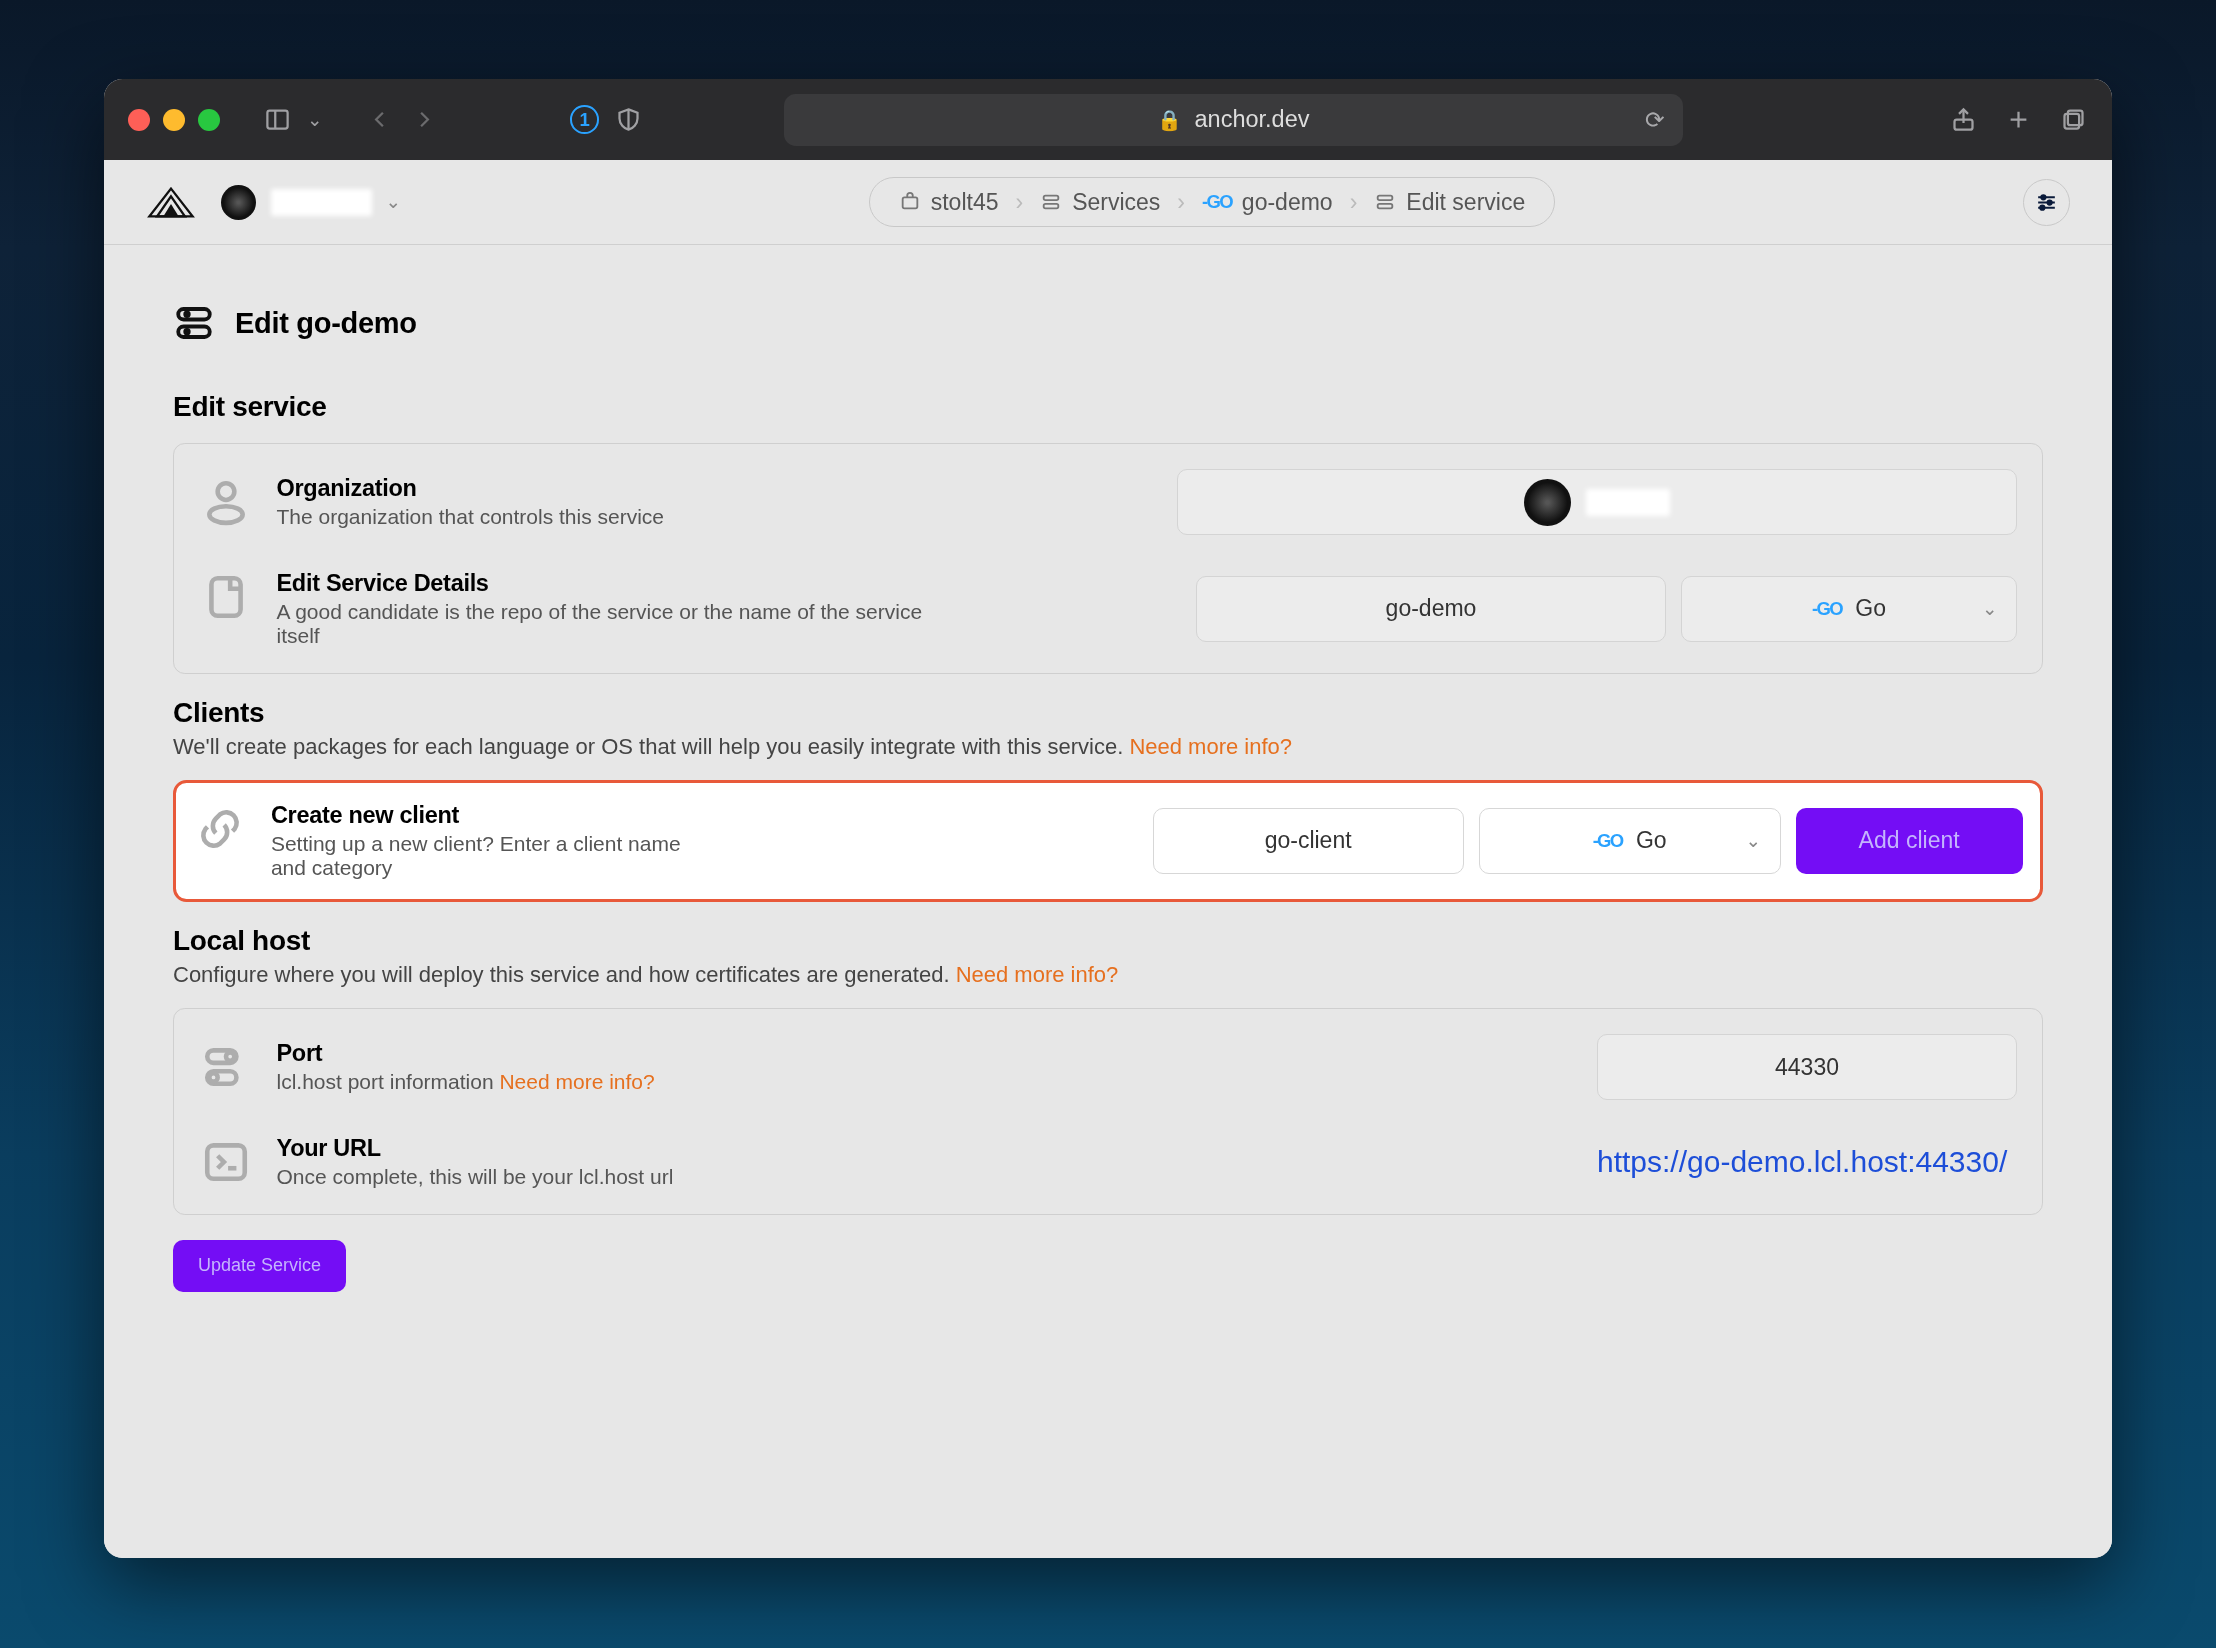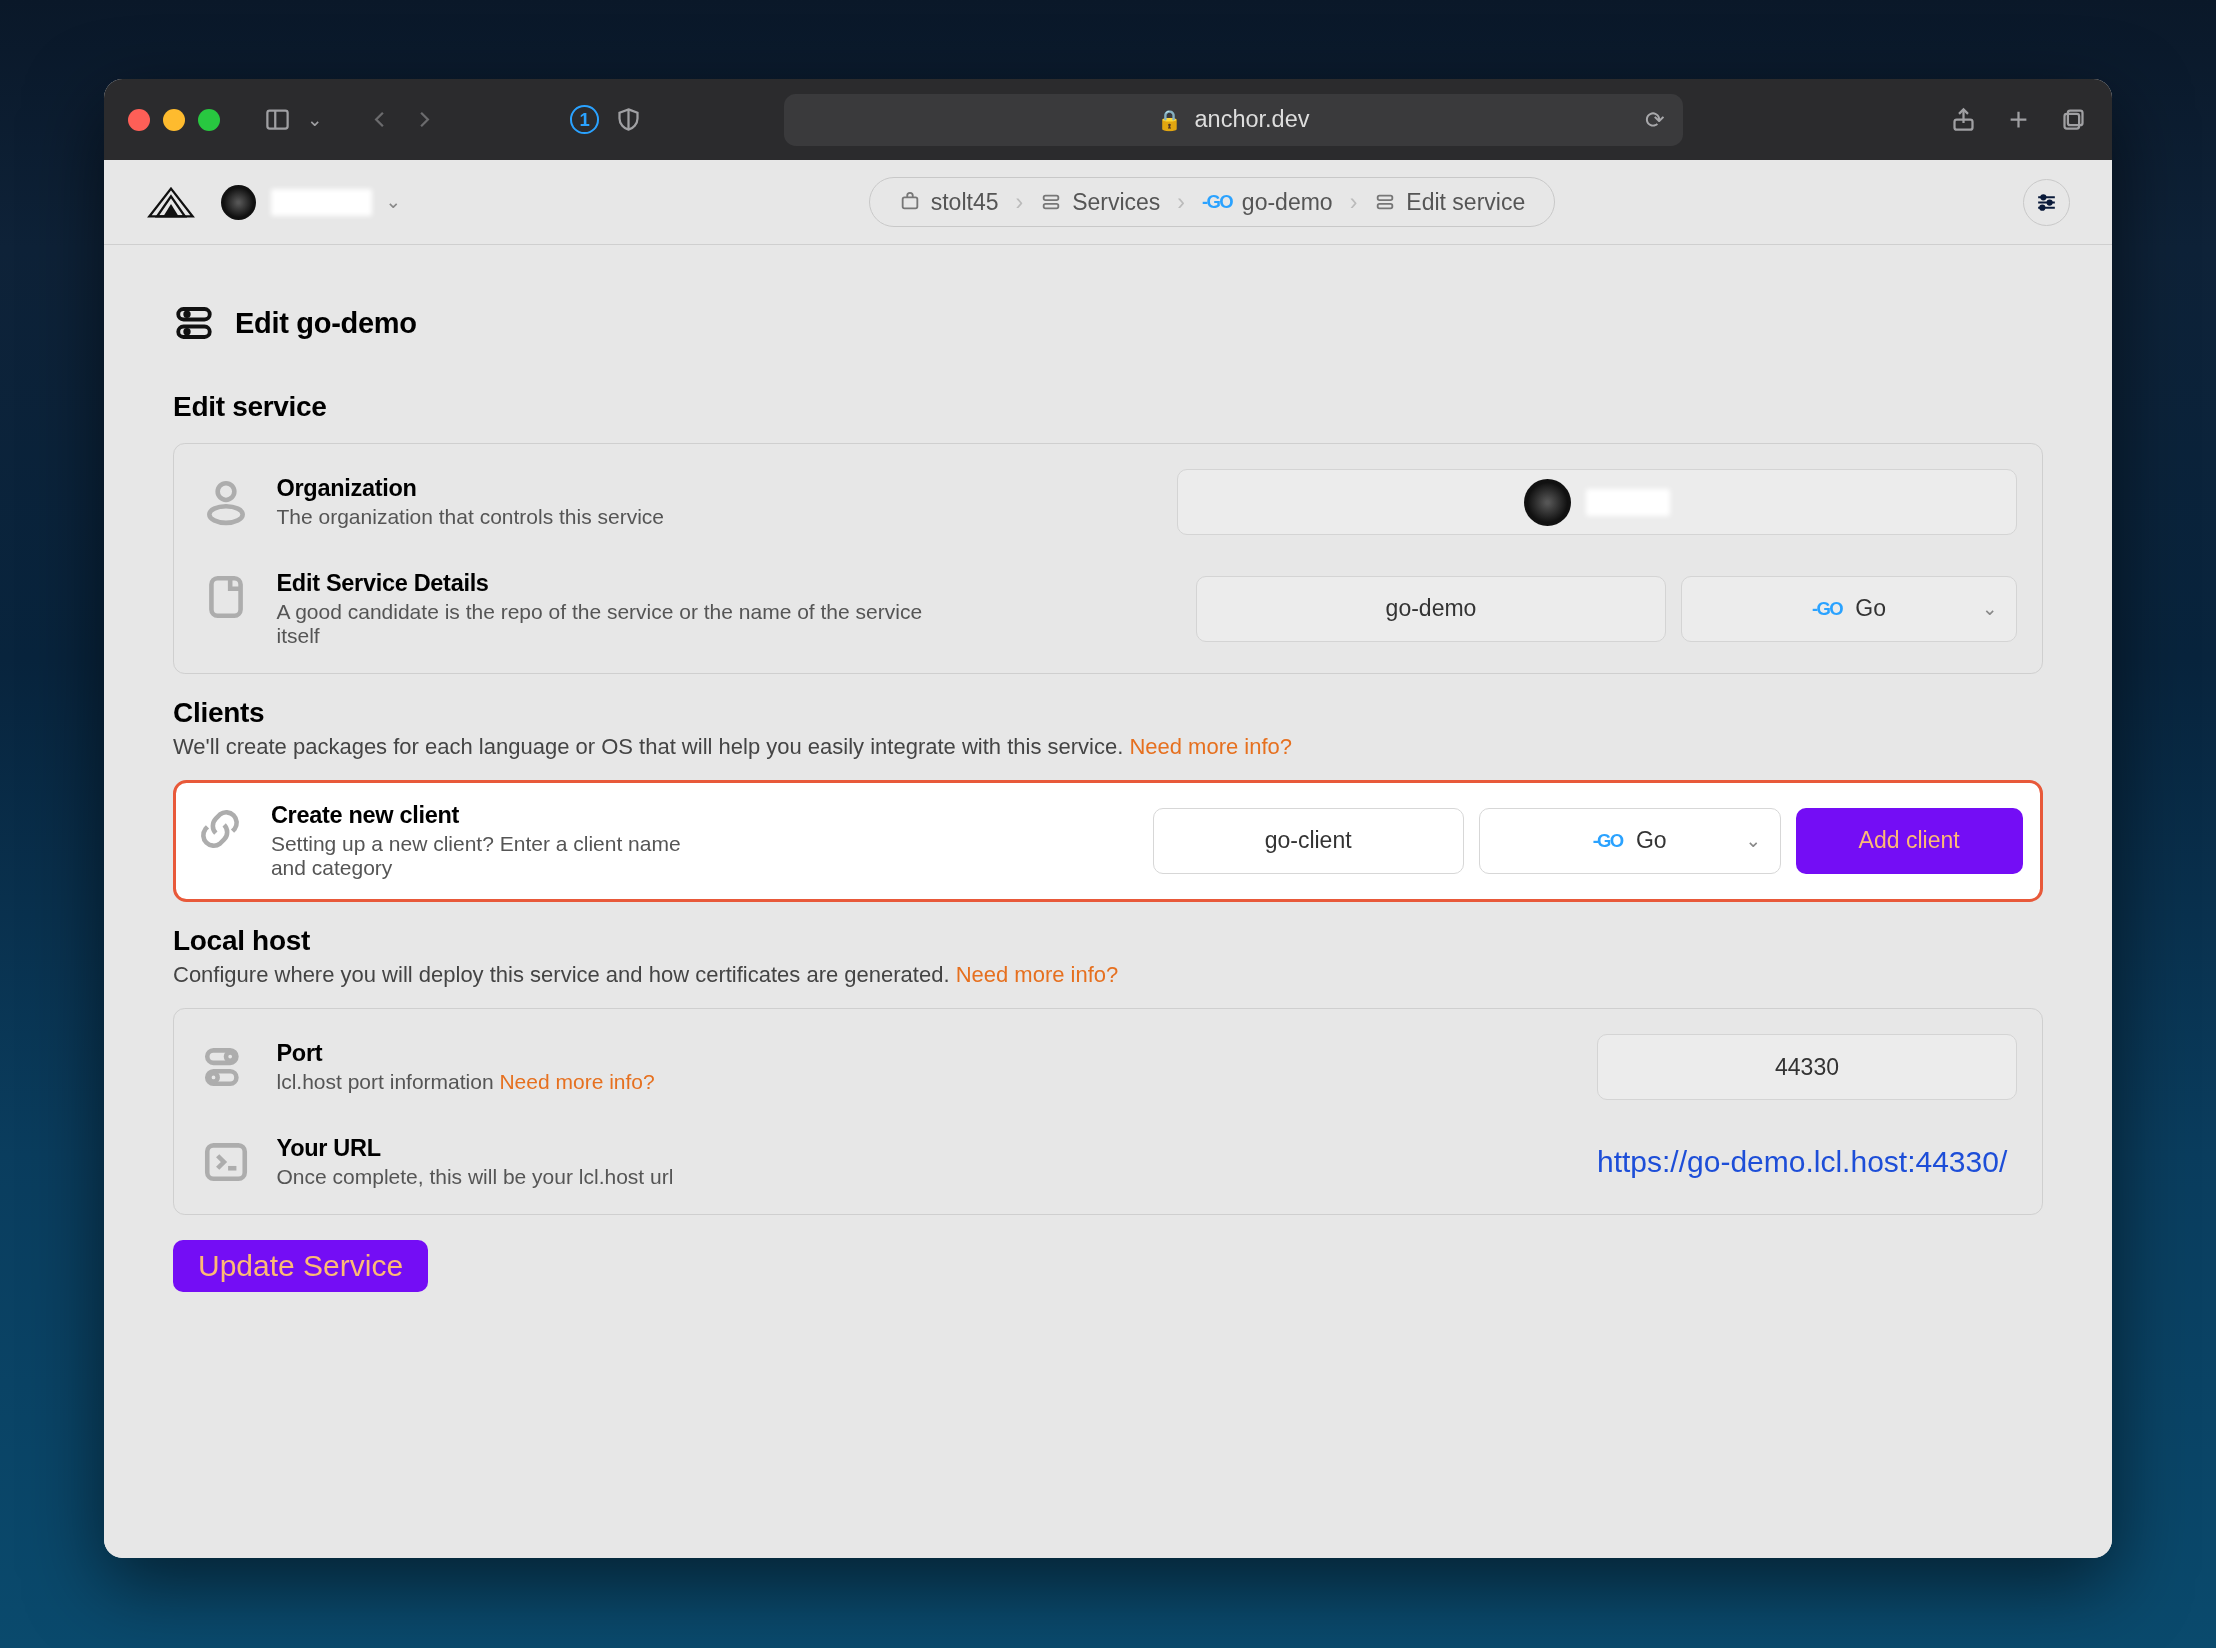--- a/index.html
+++ b/index.html
@@ -142,24 +142,24 @@
 .white-input { background:#fff !important; border-color:#d7d7d7 }
 .white-select { background:#fff !important; border-color:#d7d7d7; width:302px }
 
 .org-box { width:840px; display:flex; align-items:center; justify-content:center; gap:15px }
 .org-avatar { width:47px; height:47px; border-radius:50%; background:#222 radial-gradient(#555 5%,#111 60%) }
 .org-name-blur { width:84px; height:27px; background:#fff; filter:blur(2.5px); border-radius:1.7px; }
 
 .btn {
   height:66px; border-radius:10px; padding:0 32px;
   display:flex; align-items:center; justify-content:center;
-  font-size:23px; font-weight:500; color:#fdba74;
+  font-size:23px; font-weight:500; color:#c4b5fd;
   background:#740df5; border:none; cursor:pointer;
 }
-.btn.small { height:52px; padding:0 25px; font-size:30px; }
+.btn.small { height:52px; padding:0 25px; font-size:18px; }
 
 .url-text { font-size:30px; color:#1d4ed8 }
 
 .update-wrap { margin-top:25px }
 
 
 svg { display:block }
 </style>
 </head>
 <body>

